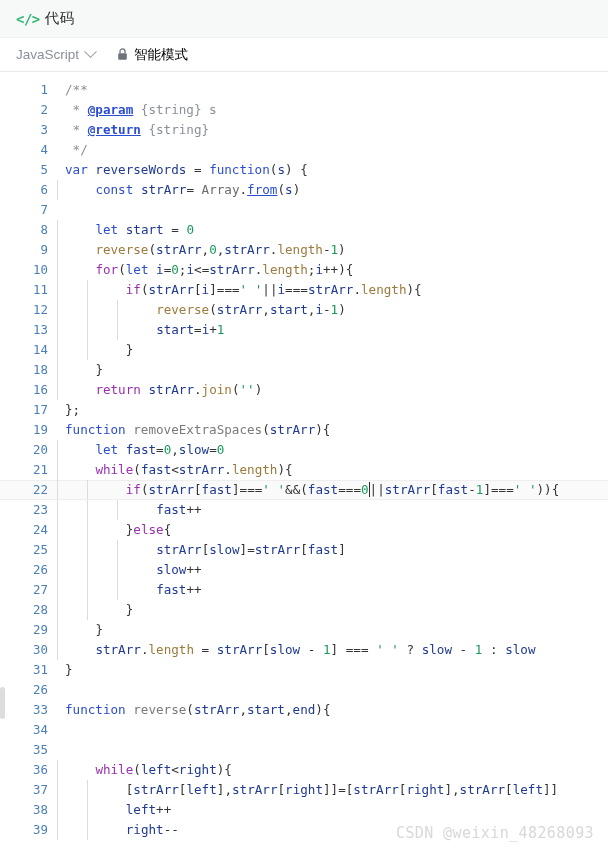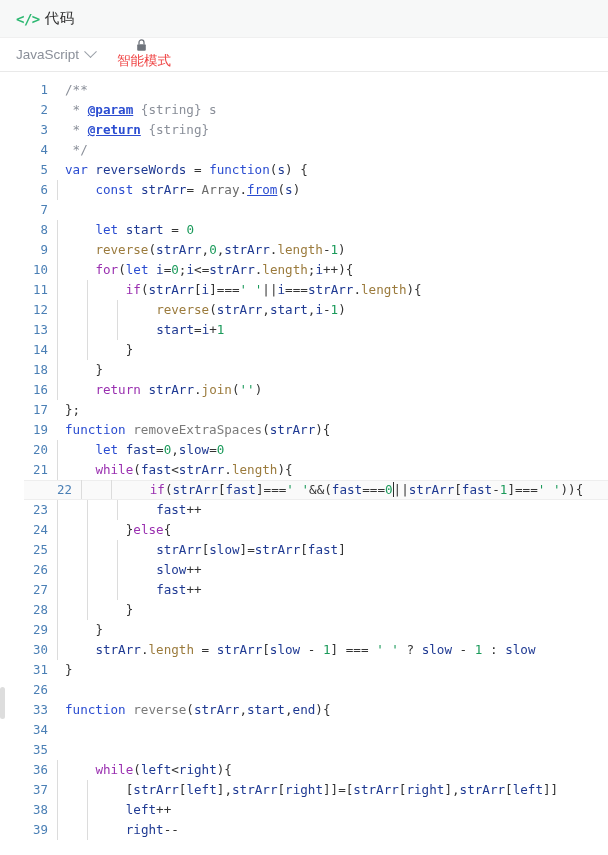--- a/index.html
+++ b/index.html
@@ -57,23 +57,22 @@
     margin-left: 7px;
     width: 9px; height: 9px;
     border-right: 1.4px solid #9aa0a8;
     border-bottom: 1.4px solid #9aa0a8;
     transform: rotate(45deg) translate(-2px,-2px);
   }
   .smart-mode {
     display: flex;
     align-items: center;
     margin-left: 22px;
-    color: #ef4444;
+    color: #000000;
     font-size: 13.5px;
-    flex-direction: column;
   }
   .lock-ico { margin-right: 6px; display:flex; align-items:center; }
 
   
   .editor {
     position: relative;
     height: 783px;
     background: #ffffff;
     overflow: hidden;
     font-family: "DejaVu Sans Mono", monospace;
@@ -81,21 +80,21 @@
     line-height: 20px;
   }
   .lines { position: relative; padding-top: 8px; }
   .line {
     position: relative;
     display: flex;
     height: 20px;
     align-items: center;
     white-space: pre;
   }
-  .line.active { background: #fafafa; margin-left: 24px; }
+  .line.active { background: #fafafa; }
   .line.active::before,
   .line.active::after {
     content:""; position:absolute; left:0; right:0; height:1px; background:#eeeeee;
   }
   .line.active::before { top:0; }
   .line.active::after  { bottom:0; }
 
   .ln {
     width: 56px;
     min-width: 56px;
@@ -206,15 +205,16 @@
         <div class="line"><span class="ln">26</span><span class="code"></span></div>
         <div class="line"><span class="ln">33</span><span class="code"><span class="kwb">function</span><span class="pl"> </span><span class="fname">reverse</span><span class="pl">(</span><span class="id">strArr</span><span class="pl">,</span><span class="id">start</span><span class="pl">,</span><span class="id">end</span><span class="pl">)</span><span class="pl">{</span></span></div>
         <div class="line"><span class="ln">34</span></div>
         <div class="line"><span class="ln">35</span></div>
         <div class="line"><span class="ln">36</span><span class="code"><span class="guide" style="left:0.5px"></span><span class="pl"> </span><span class="pl"> </span><span class="pl"> </span><span class="pl"> </span><span class="kw">while</span><span class="pl">(</span><span class="id">left</span><span class="pl">&lt;</span><span class="id">right</span><span class="pl">)</span><span class="pl">{</span></span></div>
         <div class="line"><span class="ln">37</span><span class="code"><span class="guide" style="left:0.5px"></span><span class="guide" style="left:30.9px"></span><span class="pl"> </span><span class="pl"> </span><span class="pl"> </span><span class="pl"> </span><span class="pl"> </span><span class="pl"> </span><span class="pl"> </span><span class="pl"> </span><span class="pl">[</span><span class="id">strArr</span><span class="pl">[</span><span class="id">left</span><span class="pl">]</span><span class="pl">,</span><span class="id">strArr</span><span class="pl">[</span><span class="id">right</span><span class="pl">]</span><span class="pl">]</span><span class="pl">=</span><span class="pl">[</span><span class="id">strArr</span><span class="pl">[</span><span class="id">right</span><span class="pl">]</span><span class="pl">,</span><span class="id">strArr</span><span class="pl">[</span><span class="id">left</span><span class="pl">]</span><span class="pl">]</span></span></div>
         <div class="line"><span class="ln">38</span><span class="code"><span class="guide" style="left:0.5px"></span><span class="guide" style="left:30.9px"></span><span class="pl"> </span><span class="pl"> </span><span class="pl"> </span><span class="pl"> </span><span class="pl"> </span><span class="pl"> </span><span class="pl"> </span><span class="pl"> </span><span class="id">left</span><span class="pl">+</span><span class="pl">+</span></span></div>
         <div class="line"><span class="ln">39</span><span class="code"><span class="guide" style="left:0.5px"></span><span class="guide" style="left:30.9px"></span><span class="pl"> </span><span class="pl"> </span><span class="pl"> </span><span class="pl"> </span><span class="pl"> </span><span class="pl"> </span><span class="pl"> </span><span class="pl"> </span><span class="id">right</span><span class="pl">-</span><span class="pl">-</span></span></div>
       </div>
     <div class="scroll-nub"></div>
+    <div class="watermark">CSDN @weixin_48268093</div>
   </div>
 
 </div>
 
 </body></html>

